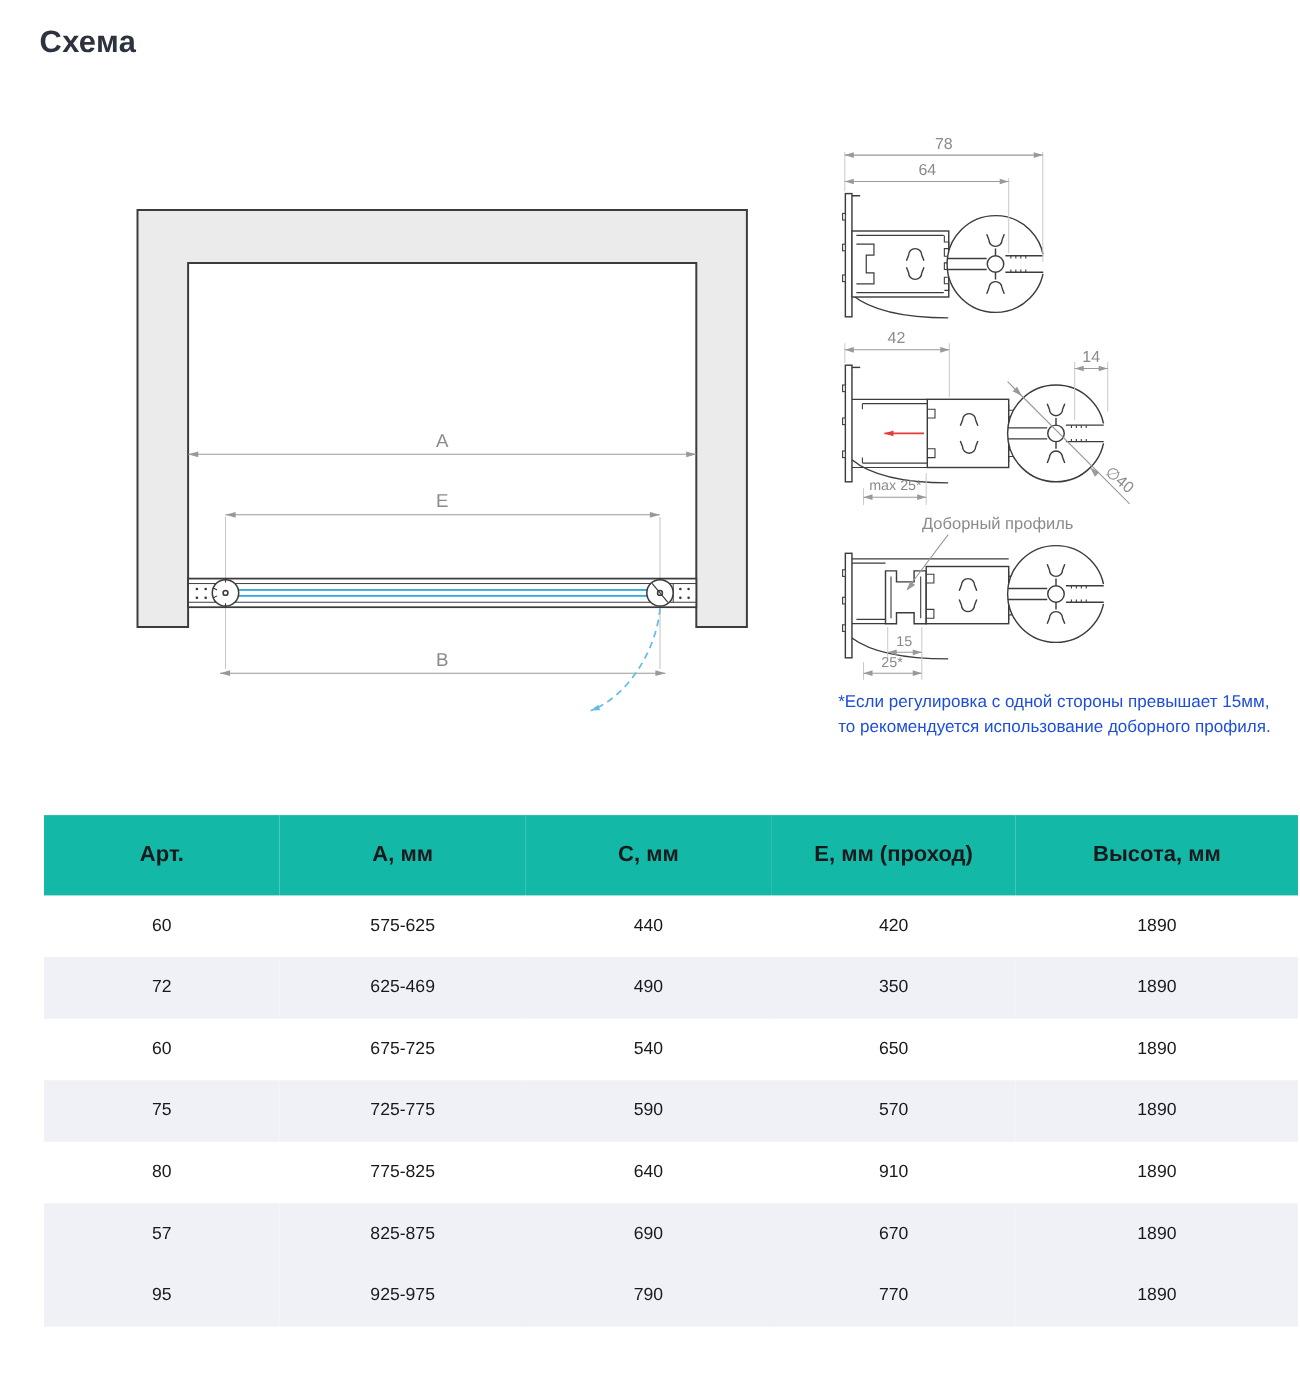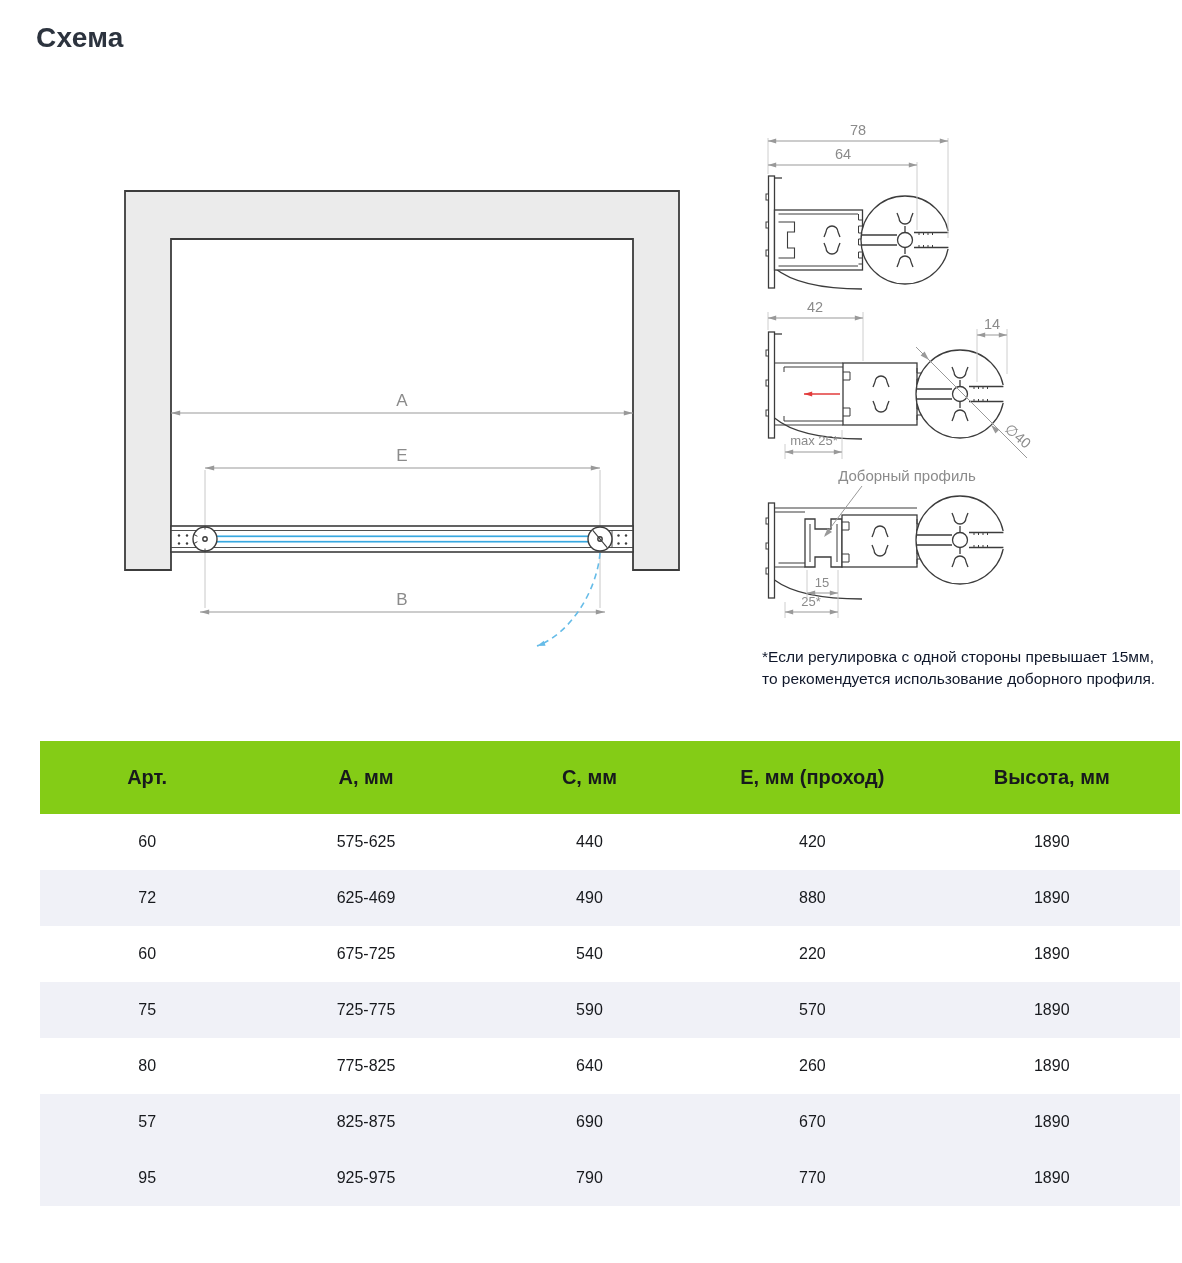--- a/index.html
+++ b/index.html
@@ -2,25 +2,25 @@
 <html><head>
 <meta charset="utf-8">
 <style>
   html,body{margin:0;padding:0;background:#fff;}
   .page{position:relative;width:1182px;height:1263px;background:#fff;overflow:hidden;
         font-family:"Liberation Sans", sans-serif;}
   .page-title{position:absolute;left:36px;top:22px;font-size:28px;font-weight:700;
         color:#2c333e;letter-spacing:.3px;}
   .diagram-svg{position:absolute;left:100px;top:150px;}
   .profiles-svg{position:absolute;left:740px;top:118px;}
-  .footnote{position:absolute;left:762px;top:646px;font-size:15.5px;line-height:22px;
-        color:#0f172a;}
+  .footnote{position:absolute;left:762px;top:628px;font-size:15.5px;line-height:22px;
+        color:#1d4ed8;}
   .size-table{position:absolute;left:40px;top:741px;width:1140px;border-collapse:collapse;
         table-layout:fixed;text-align:center;color:#17191d;}
-  .size-table thead tr{height:73px;background:#84cc16;}
+  .size-table thead tr{height:73px;background:#14b8a6;}
   .size-table th{font-size:20px;font-weight:700;}
   .size-table tbody tr{height:56px;}
   .size-table tbody tr.alt{background:#f0f1f7;}
   .size-table td{font-size:16px;font-weight:400;}
   svg text{font-family:"Liberation Sans", sans-serif;}
   .dim-label{fill:#8b8b8b;}
 </style>
 </head>
 <body>
 
@@ -247,42 +247,42 @@
         <td>60</td>
         <td>575-625</td>
         <td>440</td>
         <td>420</td>
         <td>1890</td>
       </tr>
       <tr class="alt">
         <td>72</td>
         <td>625-469</td>
         <td>490</td>
-        <td>880</td>
+        <td>350</td>
         <td>1890</td>
       </tr>
       <tr>
         <td>60</td>
         <td>675-725</td>
         <td>540</td>
-        <td>220</td>
+        <td>650</td>
         <td>1890</td>
       </tr>
       <tr class="alt">
         <td>75</td>
         <td>725-775</td>
         <td>590</td>
         <td>570</td>
         <td>1890</td>
       </tr>
       <tr>
         <td>80</td>
         <td>775-825</td>
         <td>640</td>
-        <td>260</td>
+        <td>910</td>
         <td>1890</td>
       </tr>
       <tr class="alt">
         <td>57</td>
         <td>825-875</td>
         <td>690</td>
         <td>670</td>
         <td>1890</td>
       </tr>
       <tr class="alt">

